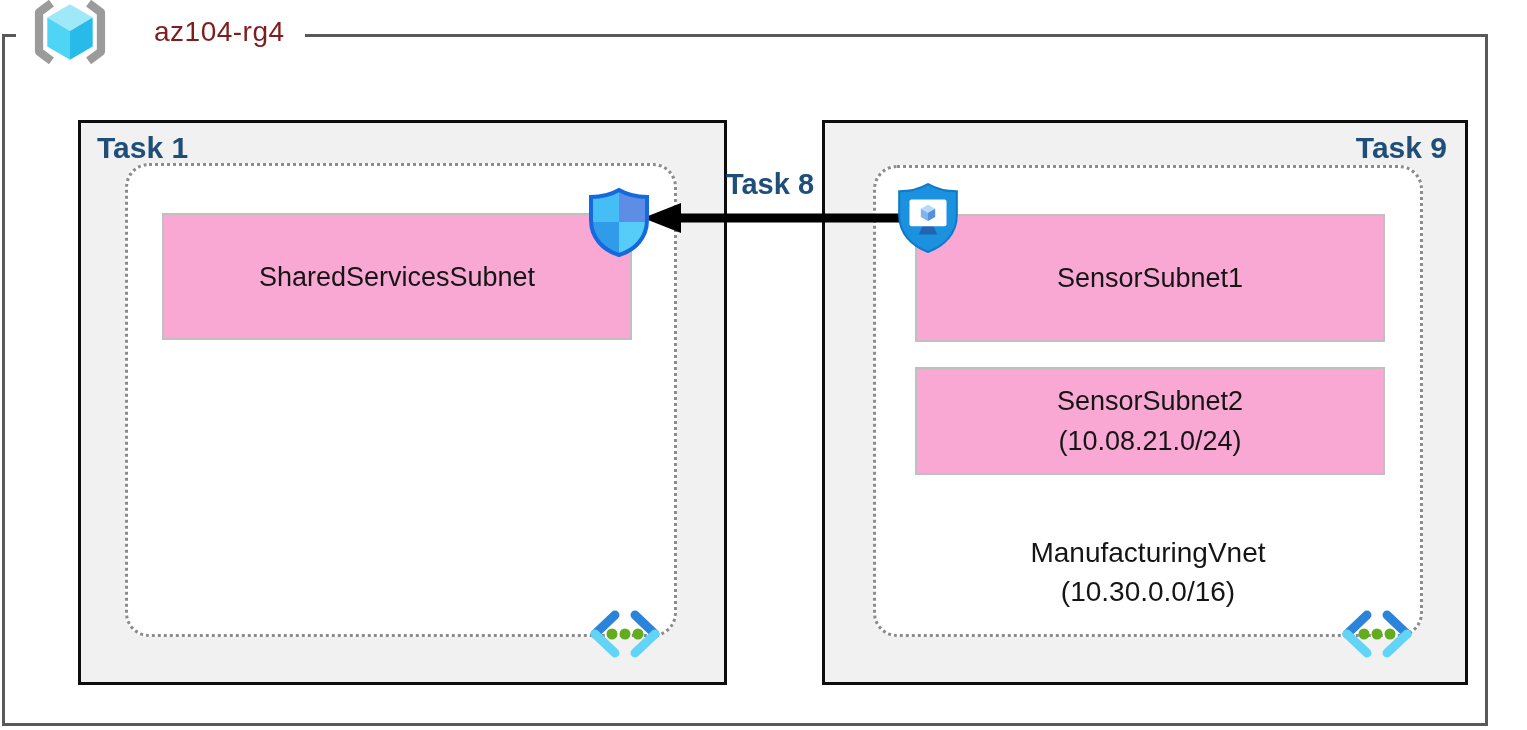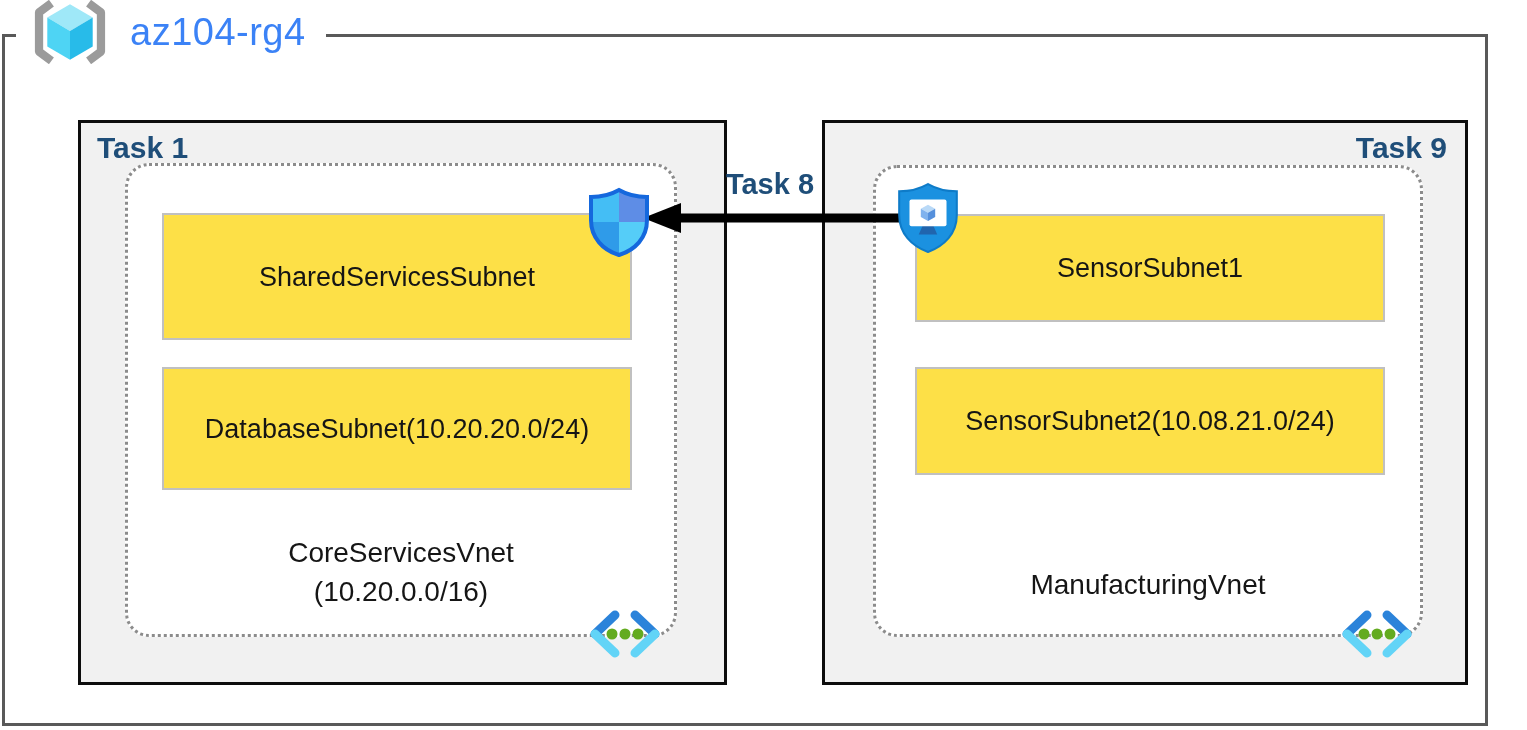--- a/index.html
+++ b/index.html
@@ -5,48 +5,48 @@
   html,body{margin:0;padding:0;background:#ffffff;}
   .canvas{
     position:relative;width:1527px;height:730px;background:#ffffff;overflow:hidden;
     font-family:"Liberation Sans","DejaVu Sans",sans-serif;color:#111;
   }
   
   .rg-frame{position:absolute;left:2px;top:34px;width:1486px;height:692px;
     border:3px solid #595959;background:#ffffff;box-sizing:border-box;z-index:1;}
   .rg-header{position:absolute;left:16px;top:0px;height:64px;display:flex;align-items:center;
     gap:20px;background:#ffffff;padding:0 20px 0 14px;z-index:3;}
-  .rg-name{font-size:38px;color:#3b82f6;letter-spacing:0.5px;}
+  .rg-name{font-size:28px;color:#7f1d1d;letter-spacing:0.5px;margin-left:24px;}
   
   .task-box{position:absolute;top:120px;width:649px;height:565px;background:#F1F1F1;
     border:3px solid #0d0d0d;box-sizing:border-box;z-index:2;}
   .task1{left:78px;}
   .task2{left:822px;width:646px;}
   .task-label{position:absolute;top:8px;font-size:30px;font-weight:bold;color:#1F4E79;}
   .task1 .task-label{left:16px;}
   .task2 .task-label{right:18px;}
   
   .vnet-boundary{position:absolute;top:163px;height:474px;background:#ffffff;
     border:3px dotted #8C8C8C;border-radius:24px;box-sizing:border-box;z-index:3;}
   .vnet1{left:125px;width:552px;}
   .vnet2{left:873px;width:550px;top:165px;height:472px;}
   
-  .subnet{position:absolute;width:470px;height:127px;background:#fde047;
-    border:2px solid #C0C0C0;box-sizing:border-box;display:flex;flex-direction:row;
+  .subnet{position:absolute;width:470px;height:127px;background:#f9a8d4;
+    border:2px solid #C0C0C0;box-sizing:border-box;display:flex;flex-direction:column;
     align-items:center;justify-content:center;text-align:center;z-index:4;}
   .subnet span{font-size:27px;line-height:40px;color:#151515;}
   .s-t1a{left:162px;top:213px;}
   .s-t1b{left:162px;top:367px;height:123px;}
-  .s-t2a{left:915px;top:214px;height:108px;}
+  .s-t2a{left:915px;top:214px;height:128px;}
   .s-t2b{left:915px;top:367px;height:108px;}
   
   .vnet-label{position:absolute;top:533px;text-align:center;z-index:4;}
   .vnet-label span{display:block;font-size:28px;line-height:39px;color:#151515;}
   .vl1{left:125px;width:552px;}
-  .vl2{left:873px;width:550px;margin-top:32px;}
+  .vl2{left:873px;width:550px;}
   
   .vnet-icon{position:absolute;z-index:5;}
   .vni1{left:586px;top:608px;}
   .vni2{left:1338px;top:608px;}
   .shield-icon{position:absolute;z-index:7;}
   .defender{left:586px;top:187px;}
   .devicesec{left:895px;top:182px;}
   
   .arrow-svg{position:absolute;left:635px;top:196px;z-index:6;}
   .task3-label{position:absolute;left:695px;top:168px;width:150px;text-align:center;
@@ -77,39 +77,32 @@
   <div class="task-box task2">
     <div class="task-label">Task 9</div>
   </div>
 
   <div class="vnet-boundary vnet1"></div>
   <div class="vnet-boundary vnet2"></div>
 
   <div class="subnet s-t1a">
     <span>SharedServicesSubnet</span>
   </div>
-  <div class="subnet s-t1b">
-    <span>DatabaseSubnet</span>
-    <span>(10.20.20.0/24)</span>
-  </div>
 
   <div class="subnet s-t2a">
     <span>SensorSubnet1</span>
   </div>
   <div class="subnet s-t2b">
     <span>SensorSubnet2</span>
     <span>(10.08.21.0/24)</span>
   </div>
 
-  <div class="vnet-label vl1">
-    <span>CoreServicesVnet</span>
-    <span>(10.20.0.0/16)</span>
-  </div>
   <div class="vnet-label vl2">
     <span>ManufacturingVnet</span>
+    <span>(10.30.0.0/16)</span>
   </div>
 
   <svg class="vnet-icon vni1" width="78" height="52" viewBox="0 0 78 52">
     <line x1="29" y1="7" x2="9" y2="26" stroke="#2B83DA" stroke-width="9" stroke-linecap="round"></line>
     <line x1="9" y1="26" x2="29" y2="45" stroke="#62D4F7" stroke-width="9" stroke-linecap="round"></line>
     <line x1="49" y1="7" x2="69" y2="26" stroke="#2B83DA" stroke-width="9" stroke-linecap="round"></line>
     <line x1="69" y1="26" x2="49" y2="45" stroke="#62D4F7" stroke-width="9" stroke-linecap="round"></line>
     <circle cx="26" cy="26" r="5.5" fill="#63AB1F"></circle>
     <circle cx="39" cy="26" r="5.5" fill="#63AB1F"></circle>
     <circle cx="52" cy="26" r="5.5" fill="#63AB1F"></circle>

